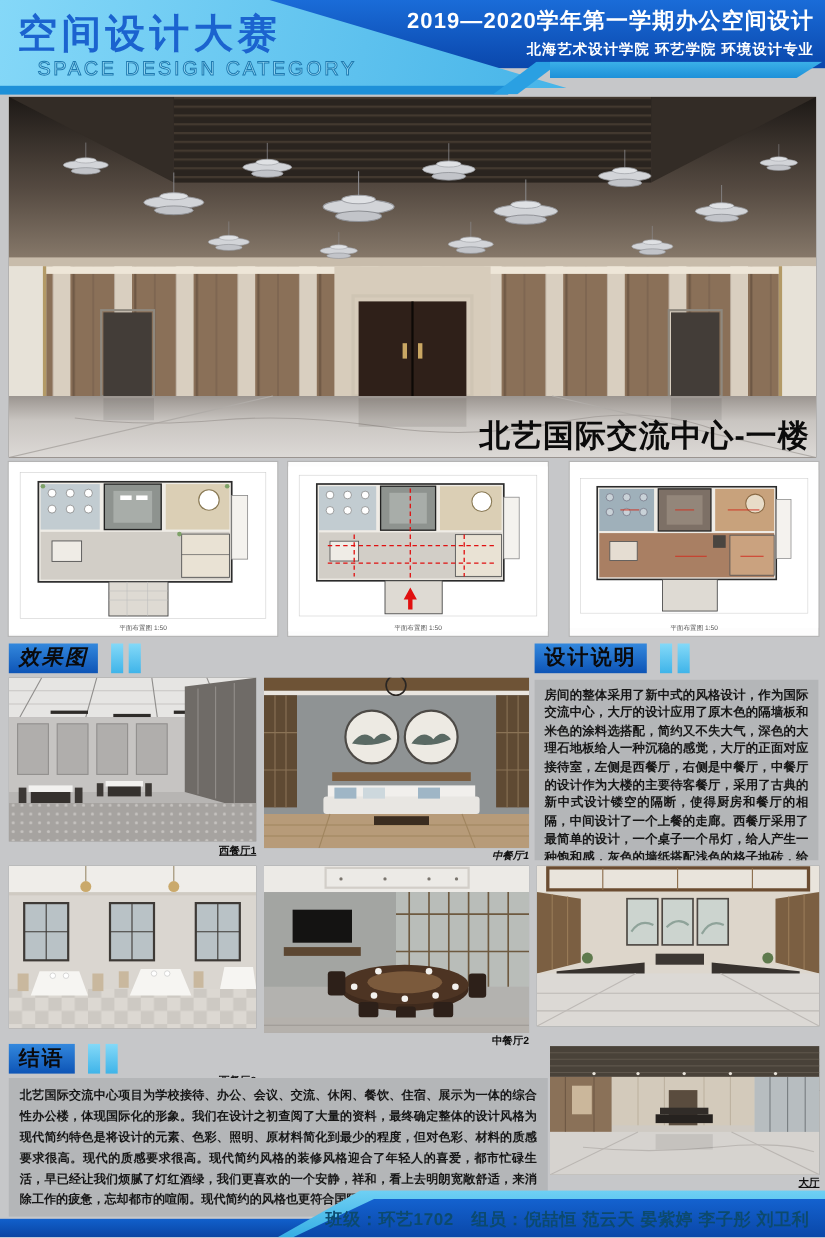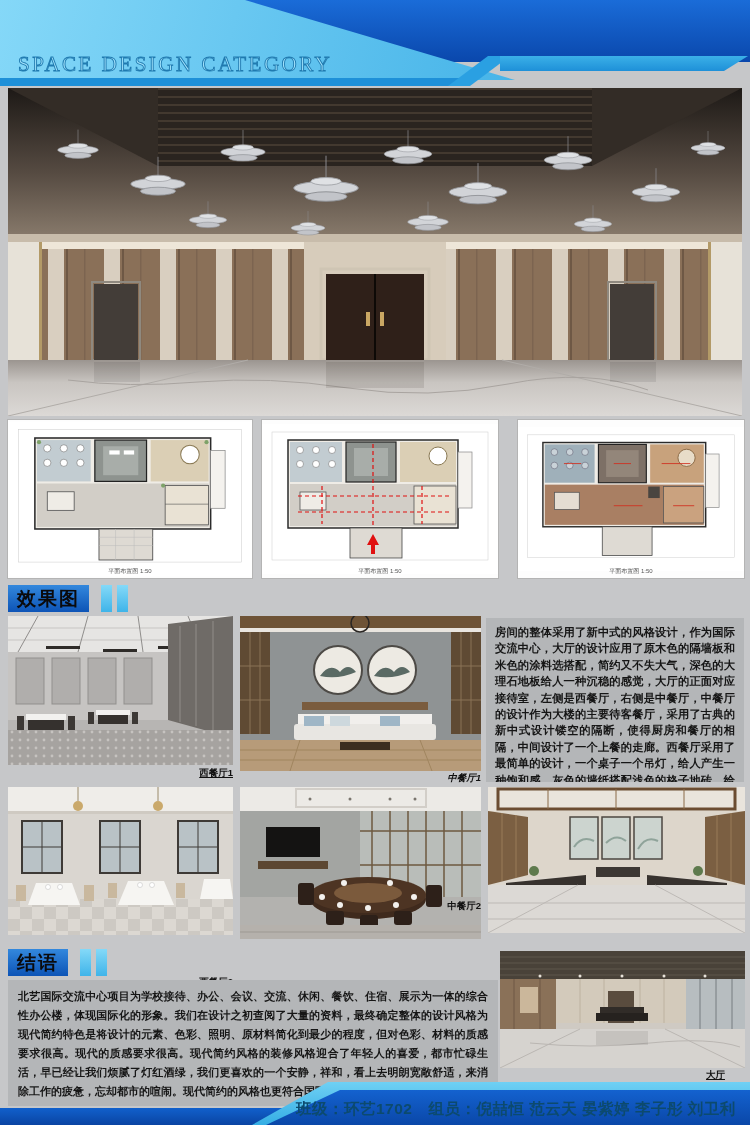--- a/index.html
+++ b/index.html
@@ -7,22 +7,22 @@
          font-family:"Liberation Sans",sans-serif;}
   
   .hdr-dark{position:absolute;left:235px;top:0;width:515px;height:62px;
             background:linear-gradient(180deg,#1a6cd8,#0a47ac);}
   .hdr-term{position:absolute;right:10px;top:5px;font-size:20px;font-weight:bold;color:#fff;letter-spacing:1px;}
   .hdr-dept{position:absolute;right:10px;top:36px;font-size:13px;font-weight:bold;color:#fff;letter-spacing:1px;}
   .hdr-light{position:absolute;left:0;top:0;width:560px;height:80px;
              background:linear-gradient(105deg,#85d8f8,#41b1e7);
              clip-path:polygon(0 0,245px 0,515px 80px,0 80px);}
   .hdr-title{position:absolute;left:16px;top:7px;font-size:36px;font-weight:bold;color:#1b63cf;letter-spacing:4px;}
-  .hdr-sub{position:absolute;left:18px;top:52px;font-size:21px;letter-spacing:2.5px;
-           font-family:Liberation Serif, serif;color:#9fe0fa;-webkit-text-stroke:0.9px #1f7ab0;}
+  .hdr-sub{position:absolute;left:34px;top:52px;font-size:18px;letter-spacing:2.5px;
+           font-family:Liberation Sans, sans-serif;color:#9fe0fa;-webkit-text-stroke:0.9px #1f7ab0;}
   .hdr-stripeA{position:absolute;left:0;top:78px;width:462px;height:8px;background:#1e90d8;}
   .hdr-conn{position:absolute;left:448px;top:56px;width:62px;height:30px;background:#2aa0e2;
             clip-path:polygon(40px 0,62px 0,22px 30px,0 30px);}
   .hdr-stripeB{position:absolute;left:500px;top:56px;width:248px;height:15px;
                background:linear-gradient(180deg,#3bb0e8,#1e90d8);
                clip-path:polygon(0 0,248px 0,224px 15px,0 15px);}
   
   .hero{position:absolute;left:8px;top:88px;width:734px;height:328px;overflow:hidden;background:#6b5f55;}
   .hero-cap{position:absolute;right:6px;bottom:1px;font-size:28px;font-weight:bold;color:#0b0b0b;letter-spacing:1px;}
   
@@ -55,22 +55,25 @@
   .foot-text{position:absolute;left:296px;top:1099px;width:450px;font-size:15.5px;font-weight:bold;
              color:#0c4a6e;letter-spacing:0.5px;white-space:nowrap;}
   .foot-gap{display:inline-block;width:16px;}
 </style>
 </head>
 <body>
 
 <div class="board">
 
   <div class="hdr-dark">
+    <div class="hdr-term">2019—2020学年第一学期办公空间设计</div>
+    <div class="hdr-dept">北海艺术设计学院 环艺学院 环境设计专业</div>
   </div>
   <div class="hdr-light">
+    <div class="hdr-title">空间设计大赛</div>
     <div class="hdr-sub">SPACE DESIGN CATEGORY</div>
   </div>
   <div class="hdr-stripeA"></div>
   <div class="hdr-conn"></div>
   <div class="hdr-stripeB"></div>
 
   <div class="hero">
     <svg viewBox="0 0 734 328" width="734" height="328">
       <defs>
         <linearGradient id="gCeil" x1="0" y1="0" x2="0" y2="1">
@@ -135,20 +138,21 @@
       <rect x="600" y="194" width="48" height="78" fill="none" stroke="#8f897f" stroke-width="2"></rect>
       <rect x="602" y="196" width="44" height="76" fill="#433d38"></rect>
       <rect y="272" width="734" height="56" fill="url(#gFloor)"></rect>
       <path d="M0 328 L240 272" stroke="#b0aca8" stroke-width="1" fill="none"></path>
       <path d="M734 328 L494 272" stroke="#b0aca8" stroke-width="1" fill="none"></path>
       <path d="M60 292 q60 8 130 2 t150 6 t160 -4 t140 6" stroke="#a9a4a0" fill="none" stroke-width="1"></path>
       <rect x="318" y="274" width="98" height="26" fill="#30261e" opacity=".12"></rect>
       <rect x="86" y="274" width="46" height="20" fill="#000" opacity=".08"></rect>
       <rect x="602" y="274" width="46" height="20" fill="#000" opacity=".08"></rect>
     </svg>
+    <div class="hero-cap">北艺国际交流中心-一楼</div>
   </div>
 
   <div class="plan" style="left:8px;width:244px;">
     <svg viewBox="0 0 236 150">
       <rect width="236" height="150" fill="#fff"></rect>
       <rect x="10" y="8" width="216" height="128" fill="none" stroke="#ccc" stroke-width=".5"></rect>
       <rect x="26" y="16" width="170" height="88" fill="#efece6" stroke="#2b2b2b" stroke-width="1.5"></rect>
       <rect x="28" y="18" width="52" height="40" fill="#c2ccd1"></rect>
       <g fill="#fff" stroke="#777" stroke-width=".6">
         <circle cx="38" cy="26" r="3.5"></circle>
@@ -244,28 +248,35 @@
         <line x1="48" y1="38" x2="66" y2="38"></line>
           <line x1="100" y1="38" x2="118" y2="38"></line>
         <line x1="150" y1="38" x2="180" y2="38"></line>
           <line x1="100" y1="82" x2="130" y2="82"></line>
           <line x1="162" y1="82" x2="184" y2="82"></line>
       </g>
     </svg>
     <div class="plan-cap">平面布置图 1:50</div>
   </div>
 
-  <div class="sechdr" style="left:8px;top:585px;">
+  <div class="sechdr" style="left:8px;top:585px;font-style:italic;">
     <div class="secbox">效果图</div>
     <div class="secbars">
       <div class="secbar"></div>
       <div class="secbar"></div>
     </div>
   </div>
 
+  <div class="sechdr" style="left:486px;top:585px;">
+    <div class="secbox">设计说明</div>
+    <div class="secbars">
+      <div class="secbar"></div>
+      <div class="secbar"></div>
+    </div>
+  </div>
   <div class="panel panel-notes">房间的整体采用了新中式的风格设计，作为国际交流中心，大厅的设计应用了原木色的隔墙板和米色的涂料选搭配，简约又不失大气，深色的大理石地板给人一种沉稳的感觉，大厅的正面对应接待室，左侧是西餐厅，右侧是中餐厅，中餐厅的设计作为大楼的主要待客餐厅，采用了古典的新中式设计镂空的隔断，使得厨房和餐厅的相隔，中间设计了一个上餐的走廊。西餐厅采用了最简单的设计，一个桌子一个吊灯，给人产生一种饱和感，灰色的墙纸搭配浅色的格子地砖，给用餐人员营造一种轻松的预的用餐环境。</div>
 
   <div class="photo" style="left:8px;top:616px;width:225px;height:149px;">
     <svg viewBox="0 0 225 149">
       <defs>
           <pattern id="pPenny" width="8" height="8" patternUnits="userSpaceOnUse">
         <rect width="8" height="8" fill="#a6a3a0"></rect>
             <circle cx="4" cy="4" r="1.4" fill="#c6c3c0"></circle>
           </pattern>
         </defs>
@@ -444,21 +455,21 @@
           <rect x="58" y="96" width="16" height="22" rx="3"></rect>
           <rect x="86" y="124" width="18" height="14" rx="3"></rect>
           <rect x="120" y="128" width="18" height="14" rx="3"></rect>
           <rect x="154" y="124" width="18" height="14" rx="3"></rect>
           <rect x="186" y="98" width="16" height="22" rx="3"></rect>
         </g>
       <rect y="138" width="241" height="14" fill="#b5b1ac"></rect>
       <line x1="0" y1="145" x2="241" y2="145" stroke="#9d9993"></line>
     </svg>
   </div>
-  <div class="cap" style="left:240px;top:900px;width:241px;">中餐厅2</div>
+  <div class="cap" style="left:240px;top:940px;width:241px;">中餐厅2</div>
 
   <div class="photo" style="left:488px;top:787px;width:257px;height:146px;">
     <svg viewBox="0 0 257 146">
       <rect width="257" height="146" fill="#ddd7ce"></rect>
       <rect width="257" height="24" fill="#e9e4dc"></rect>
       <rect x="10" y="2" width="237" height="20" fill="none" stroke="#6b4c31" stroke-width="3"></rect>
       <g stroke="#8a6a48" stroke-width="1">
           <line x1="60" y1="2" x2="60" y2="22"></line>
           <line x1="128" y1="2" x2="128" y2="22"></line>
           <line x1="196" y1="2" x2="196" y2="22"></line>
@@ -548,21 +559,21 @@
       <rect x="100" y="56" width="44" height="6" fill="#312c28"></rect>
       <rect y="78" width="245" height="39" fill="#d6d3cf"></rect>
       <g stroke="#bab6b2" stroke-width="1" fill="none">
         <path d="M0 117 L80 78"></path>
           <path d="M245 117 L165 78"></path>
           <path d="M30 92 q60 6 120 0 t90 4"></path>
       </g>
       <rect x="96" y="80" width="52" height="14" fill="#000" opacity=".08"></rect>
     </svg>
   </div>
-  <div class="cap" style="left:480px;top:1069px;width:245px;text-decoration:underline;">大厅</div>
+  <div class="cap" style="left:500px;top:1069px;width:245px;text-decoration:underline;">大厅</div>
 
   <div class="foot-base"></div>
   <div class="foot-cyan"></div>
   <div class="foot-blue"></div>
   <div class="foot-text">
     <span>班级：</span><span>环艺1702</span><span class="foot-gap"></span><span>组员：</span><span>倪喆恒 范云天 晏紫婷 李子彤 刘卫利</span>
   </div>
 
 </div>
 

